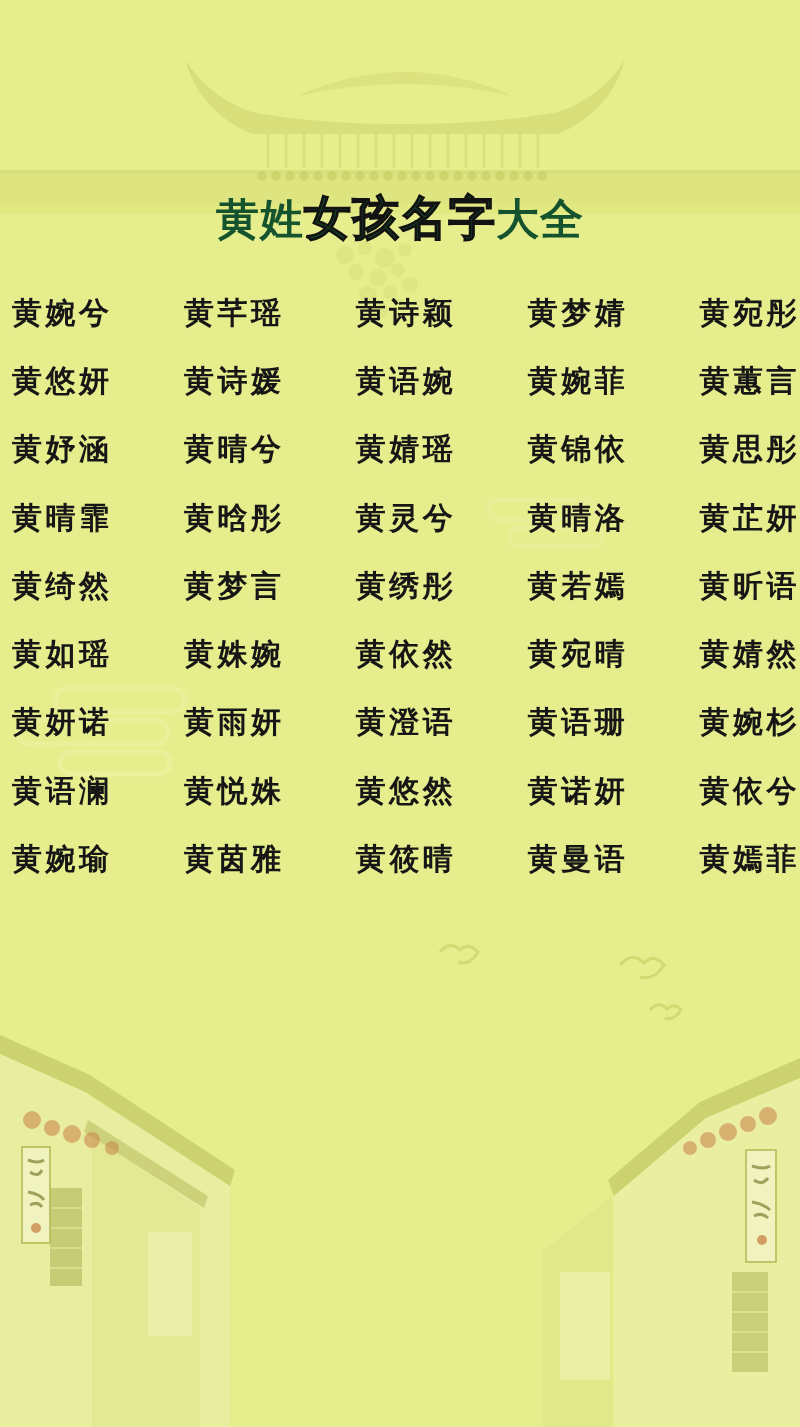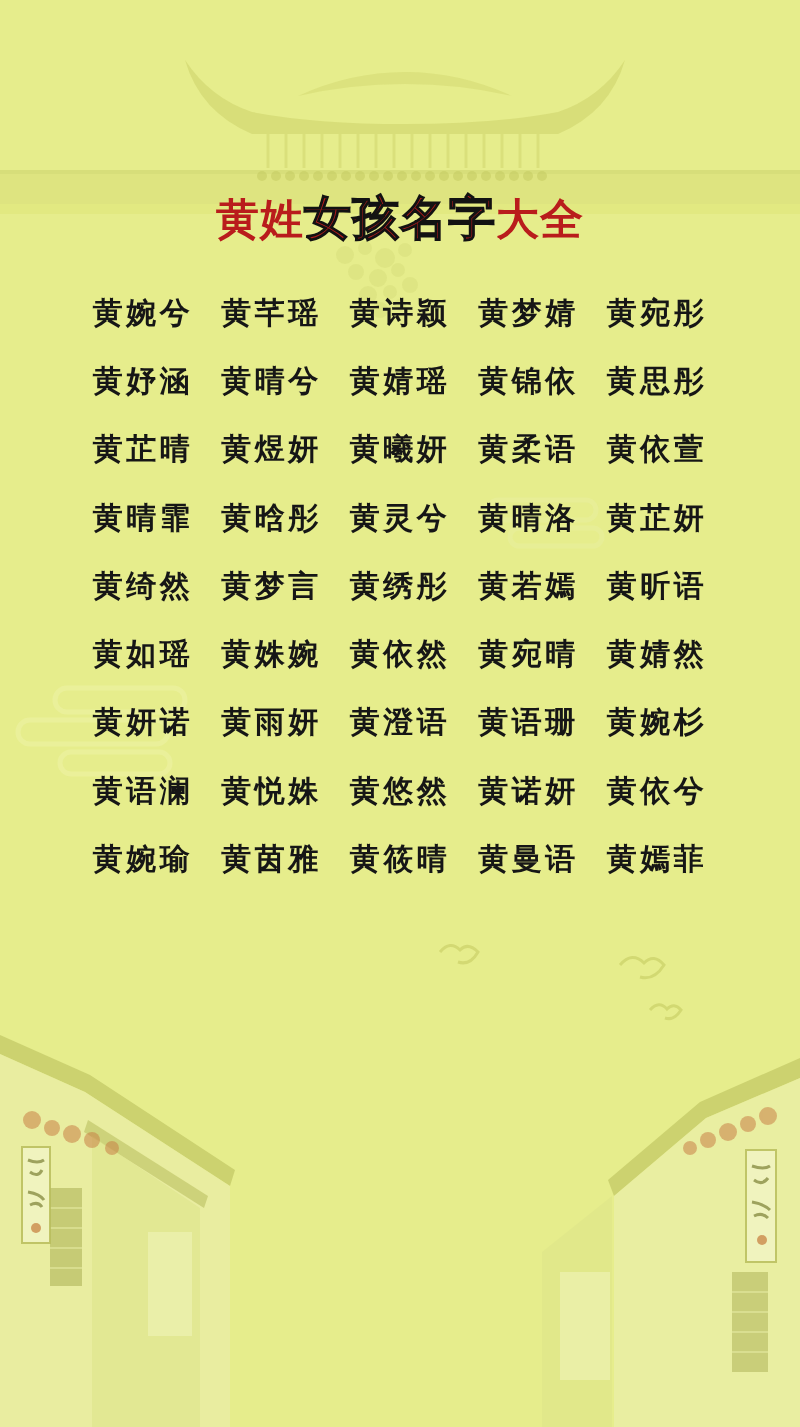--- a/index.html
+++ b/index.html
@@ -11,41 +11,42 @@
     font-family: "Liberation Sans", sans-serif;
   }
   .bg-svg {
     position: absolute; left: 0; top: 0;
     width: 800px; height: 1427px;
     pointer-events: none;
   }
   .title {
     position: absolute; top: 187px; left: 0; width: 100%;
     text-align: center;
-    color: #b91c1c;
+    color: #14532d;
     font-size: 43px;
     font-weight: 700;
     letter-spacing: 1px;
     white-space: nowrap;
   }
   .title .t-heavy {
     font-size: 47px;
     font-weight: 900;
     -webkit-text-stroke: 1.3px #121212;
     letter-spacing: 1px;
   }
   .names {
     position: absolute; top: 279px; left: 0; width: 100%;
   }
   .name-row {
     height: 68.3px;
     display: flex;
-    justify-content: center;
+    justify-content: space-between;
     align-items: center;
-    gap: 28px;
+    gap: 20px;
+    padding-left: 12px;
   }
   .name {
     font-family: "Liberation Serif", "DejaVu Serif", serif;
     font-weight: 700;
     font-size: 30px;
     letter-spacing: 3.5px;
     color: #161616;
     white-space: nowrap;
   }
 </style>
@@ -204,34 +205,34 @@
 
 <div class="names">
   <div class="name-row">
     <span class="name">黄婉兮</span>
     <span class="name">黄芊瑶</span>
     <span class="name">黄诗颖</span>
     <span class="name">黄梦婧</span>
     <span class="name">黄宛彤</span>
   </div>
   <div class="name-row">
+    <span class="name">黄悠妍</span>
+    <span class="name">黄诗媛</span>
+    <span class="name">黄语婉</span>
+    <span class="name">黄婉菲</span>
+    <span class="name">黄蕙言</span>
+  </div>
+  <div class="name-row">
     <span class="name">黄妤涵</span>
     <span class="name">黄晴兮</span>
     <span class="name">黄婧瑶</span>
     <span class="name">黄锦依</span>
     <span class="name">黄思彤</span>
   </div>
   <div class="name-row">
-    <span class="name">黄芷晴</span>
-    <span class="name">黄煜妍</span>
-    <span class="name">黄曦妍</span>
-    <span class="name">黄柔语</span>
-    <span class="name">黄依萱</span>
-  </div>
-  <div class="name-row">
     <span class="name">黄晴霏</span>
     <span class="name">黄晗彤</span>
     <span class="name">黄灵兮</span>
     <span class="name">黄晴洛</span>
     <span class="name">黄芷妍</span>
   </div>
   <div class="name-row">
     <span class="name">黄绮然</span>
     <span class="name">黄梦言</span>
     <span class="name">黄绣彤</span>

